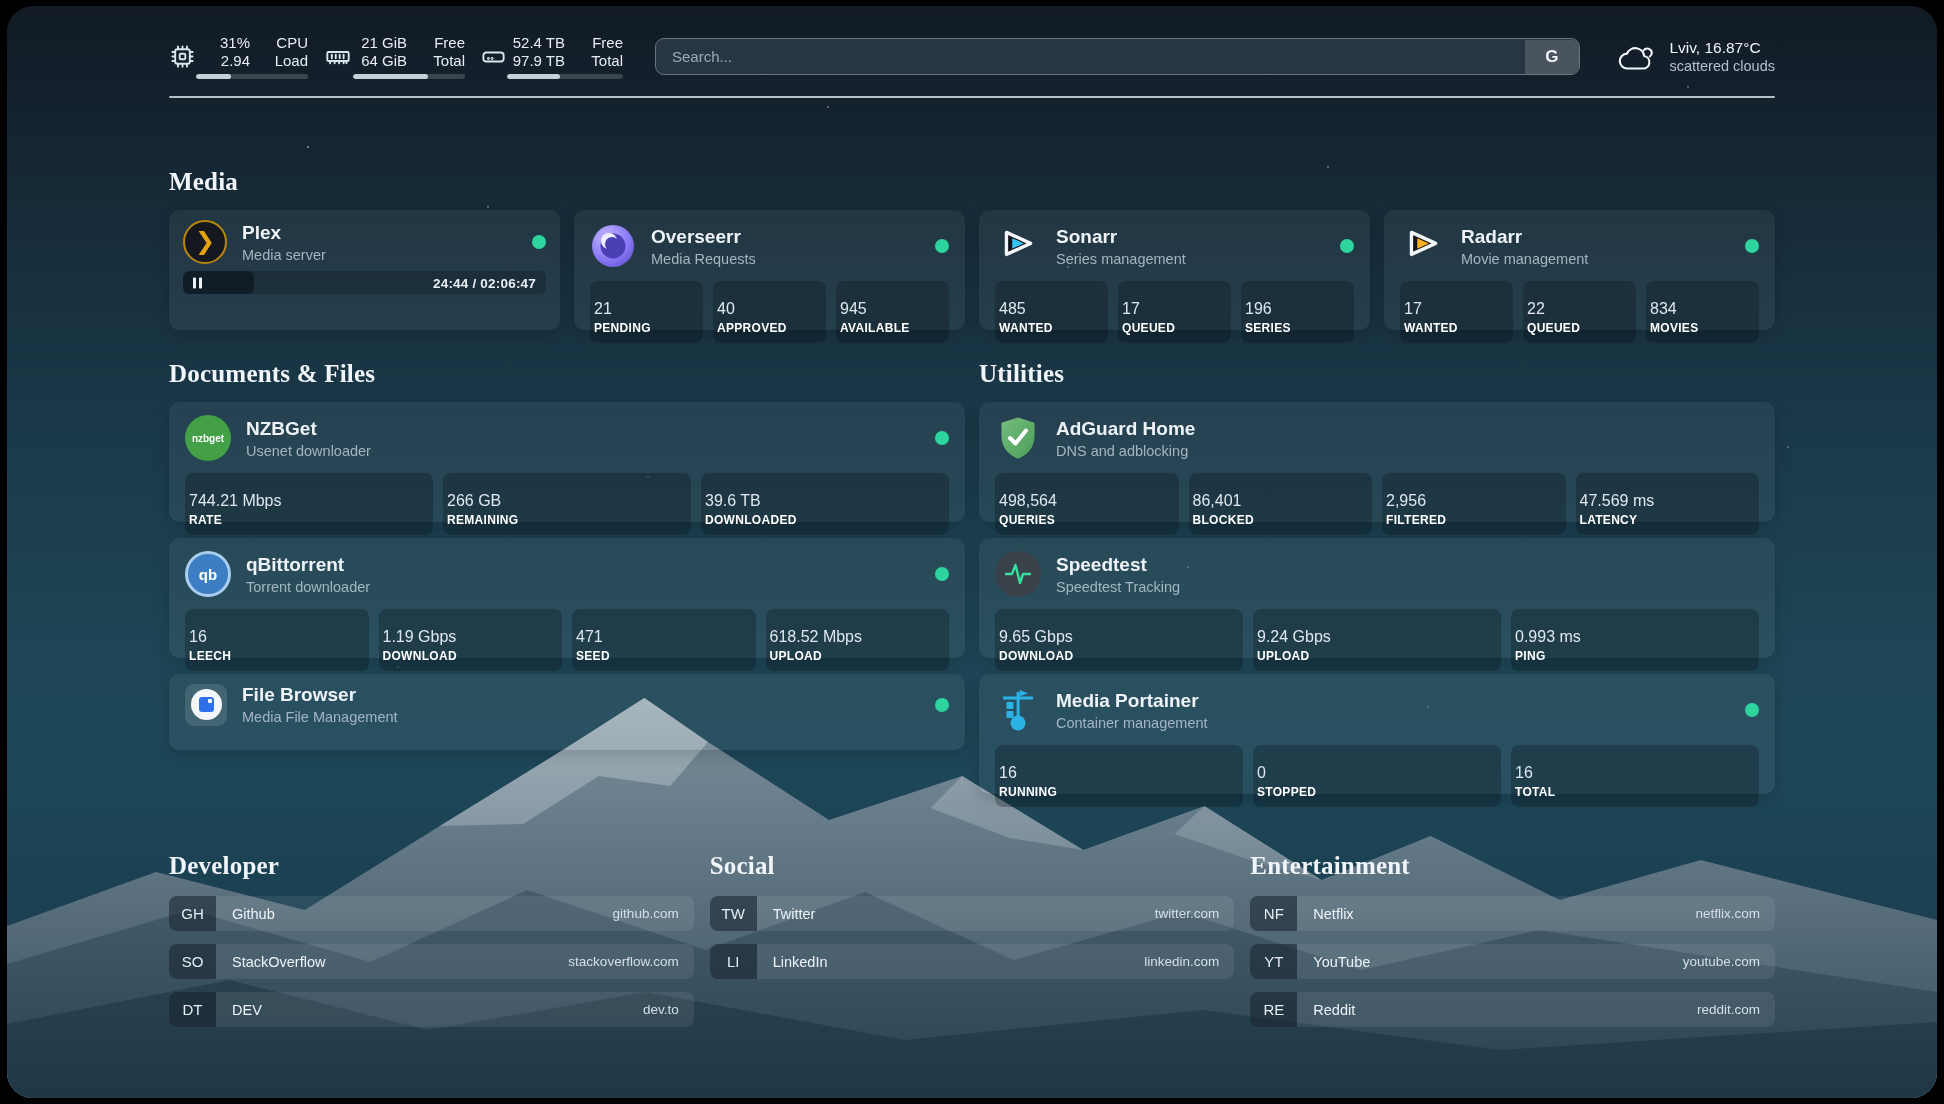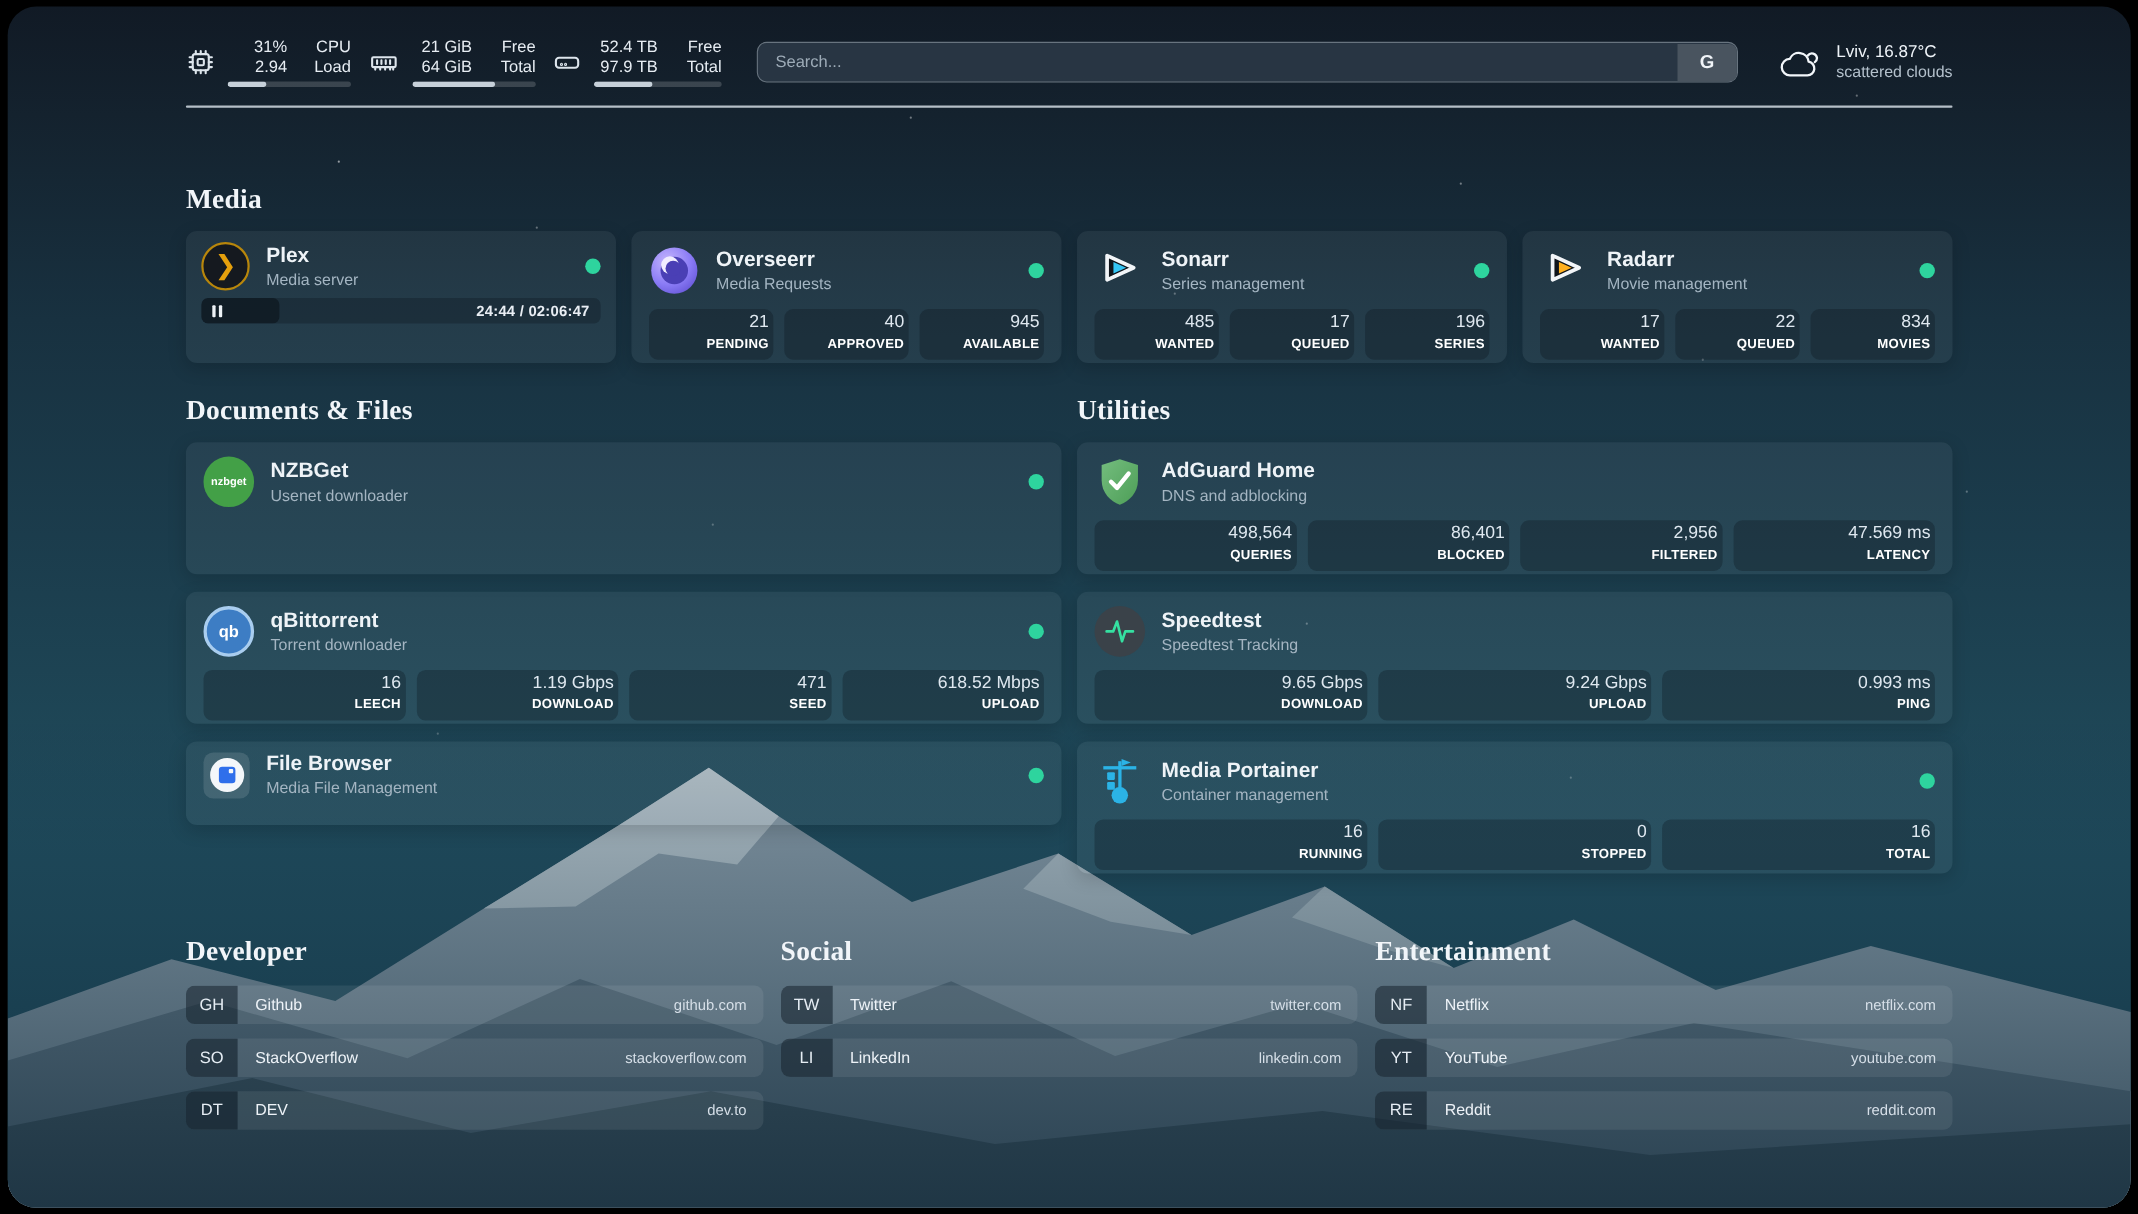--- a/index.html
+++ b/index.html
@@ -11,21 +11,21 @@
   .specks{position:absolute;left:300px;top:140px;width:2px;height:2px;border-radius:50%;background:rgba(255,255,255,.55);
     box-shadow:180px 60px 0 rgba(255,255,255,.35),520px -40px 0 rgba(255,255,255,.4),760px 120px 0 rgba(255,255,255,.3),
     1020px 20px 0 rgba(255,255,255,.4),1240px 180px 0 rgba(255,255,255,.3),1380px -60px 0 rgba(255,255,255,.35),
     340px 330px 0 rgba(255,255,255,.25),880px 420px 0 rgba(255,255,255,.3),1480px 300px 0 rgba(255,255,255,.3),
     90px 520px 0 rgba(255,255,255,.25),1120px 560px 0 rgba(255,255,255,.25);}
   .content{position:relative;width:1606px;margin:0 auto;z-index:2;}
 
   
   .topbar{display:flex;align-items:center;padding-top:28px;}
   .stats{display:flex;gap:15px;}
-  .stat{display:flex;align-items:center;gap:11px;}
+  .stat{display:flex;align-items:center;}
   .stat-icon{width:27px;height:27px;flex:none;color:#dde5ec;}
   .stat-body{display:flex;flex-direction:column;gap:5px;}
   .stat-cols{display:flex;gap:20px;}
   .stat-col{display:flex;flex-direction:column;align-items:flex-end;gap:1px;}
   .stat-col div{font-size:15px;line-height:17px;color:#e7edf3;}
   .stat-bar{height:5px;border-radius:3px;background:rgba(255,255,255,.17);overflow:hidden;}
   .stat-fill{height:100%;border-radius:3px;background:#c6d0d9;}
   .searchwrap{flex:1;margin:0 36px 0 32px;position:relative;}
   .search{width:100%;box-sizing:border-box;height:37px;background:rgba(43,57,71,.88);
     border:1.5px solid #68747f;border-radius:9px;color:#e3eaf1;font-size:15px;padding:0 66px 0 16px;outline:none;
@@ -54,21 +54,21 @@
     padding:13px 16px;box-sizing:border-box;cursor:pointer;}
   .card-stat{height:120px;}
   .card-simple{height:76px;padding:9px 16px;}
   .svc-header{display:flex;align-items:center;gap:15px;}
   .svc-icon{width:46px;height:46px;flex:none;display:flex;align-items:center;justify-content:center;}
   .card-simple .svc-icon{width:42px;height:42px;}
   .svc-title{font-size:19px;font-weight:600;color:#eef3f7;line-height:23px;}
   .svc-sub{font-size:14.5px;color:#a4b5c2;line-height:18px;margin-top:2px;}
   .dot{margin-left:auto;width:14px;height:14px;border-radius:50%;background:#2ed49e;flex:none;align-self:center;}
   .stat-row{display:flex;gap:10px;margin-top:12px;}
-  .stat-block{flex:1;background:rgba(7,15,23,.28);border-radius:8px;padding:2px 4px 8px;text-align:right;}
+  .stat-block{flex:1;background:rgba(7,15,23,.28);border-radius:8px;padding:18px 4px 8px;text-align:left;}
   .stat-value{font-size:16px;color:#dfe8f0;line-height:20px;}
   .stat-label{font-size:12px;font-weight:700;color:#fff;letter-spacing:.3px;margin-top:2px;}
 
   
   .plex-card{padding:10px 14px;}
   .plex-card .svc-header{margin-bottom:7px;}
   .np-row{height:26px;background:rgba(255,255,255,.05);border-radius:6px;display:flex;align-items:center;
     padding:0 10px;gap:8px;}
   .np-title{font-size:14px;font-weight:600;color:#e8eef4;}
   .np-cam{margin-left:auto;width:17px;height:17px;color:#8d9aa6;flex:none;}
@@ -352,20 +352,34 @@
             <div class="svc-header">
               <span class="svc-icon">
                 <span class="logo-circle nzb-logo">nzbget</span>
               </span>
               <div>
                 <div class="svc-title">NZBGet</div>
                 <div class="svc-sub">Usenet downloader</div>
               </div>
               <span class="dot"></span>
             </div>
+            <div class="stat-row">
+              <div class="stat-block">
+                <div class="stat-value">744.21 Mbps</div>
+                <div class="stat-label">RATE</div>
+              </div>
+              <div class="stat-block">
+                <div class="stat-value">266 GB</div>
+                <div class="stat-label">REMAINING</div>
+              </div>
+              <div class="stat-block">
+                <div class="stat-value">39.6 TB</div>
+                <div class="stat-label">DOWNLOADED</div>
+              </div>
+            </div>
           </div>
 
           <div class="card card-stat">
             <div class="svc-header">
               <span class="svc-icon">
                 <span class="logo-circle qb-logo">qb</span>
               </span>
               <div>
                 <div class="svc-title">qBittorrent</div>
                 <div class="svc-sub">Torrent downloader</div>

